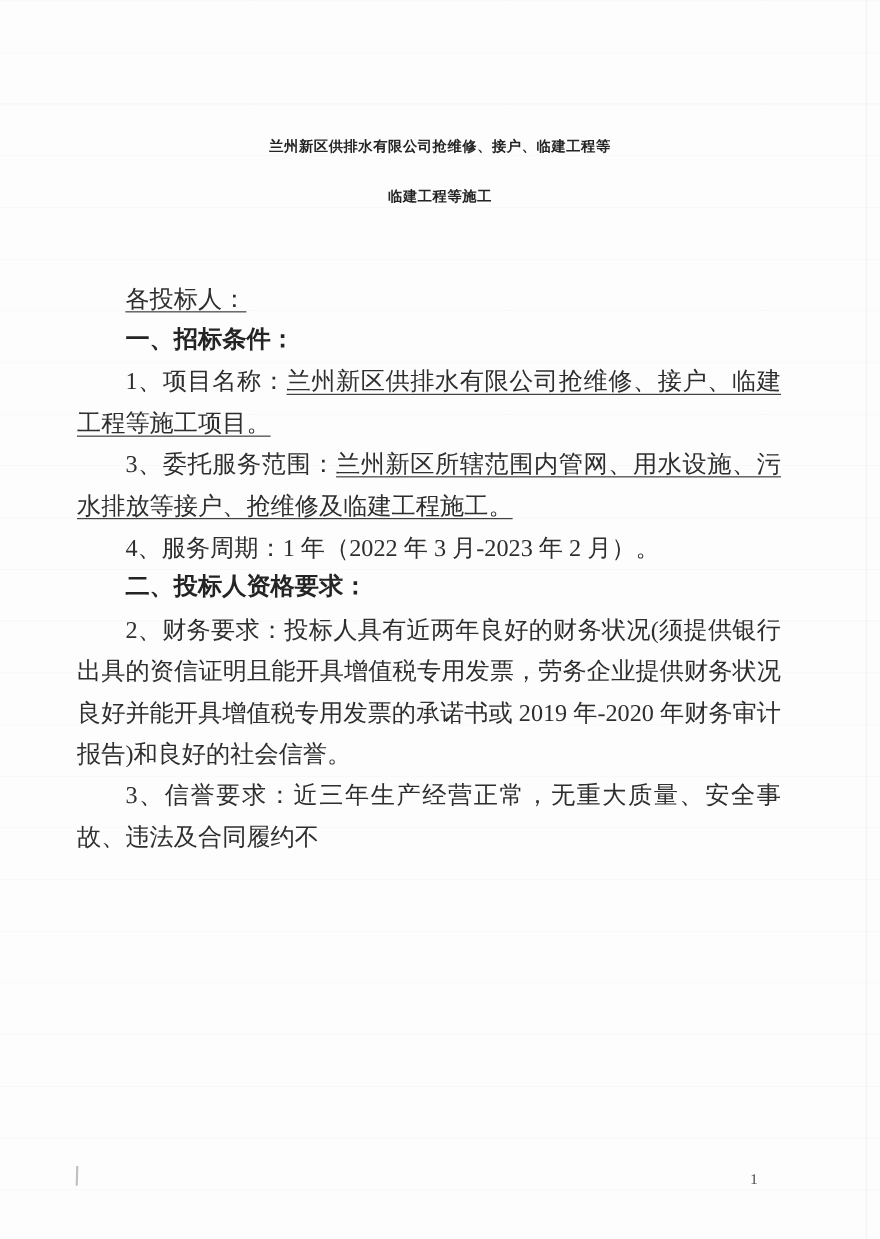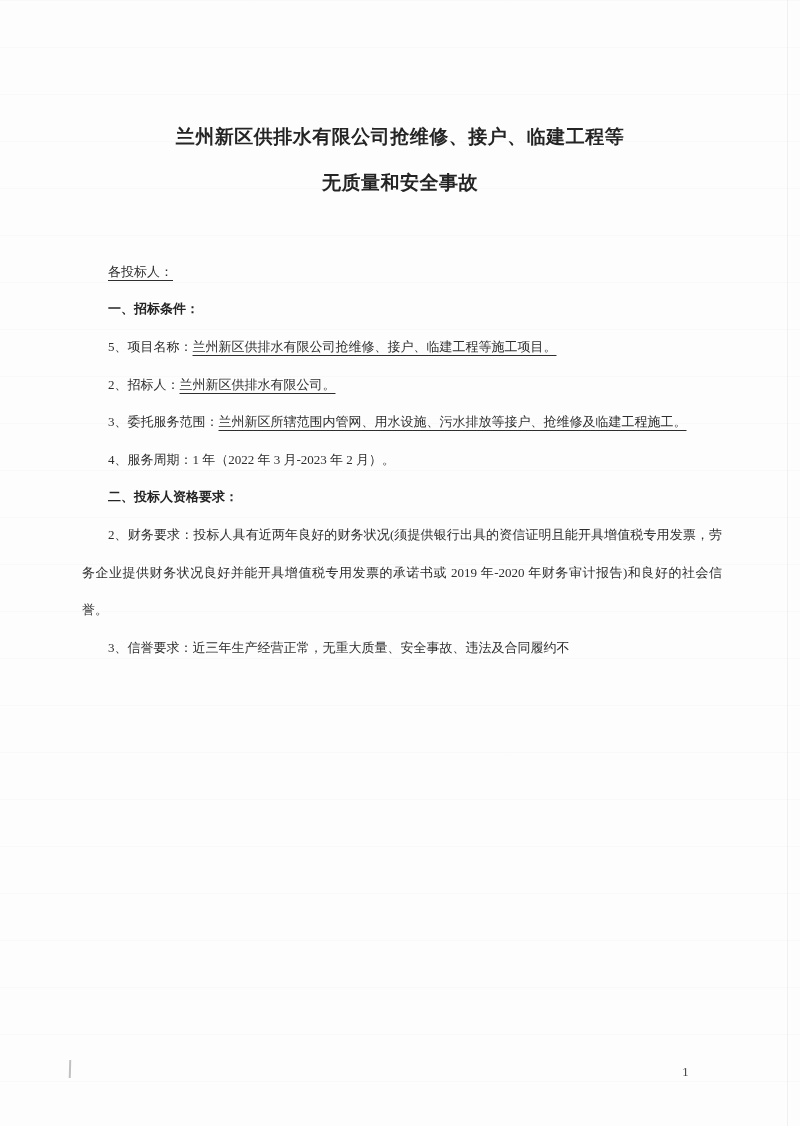--- a/index.html
+++ b/index.html
@@ -19,32 +19,32 @@
         rgba(0,0,0,0) 1px, rgba(0,0,0,0) 47px);
     pointer-events: none;
   }
   .edge-line {
     position: absolute; top: 0; bottom: 0; left: 787px; width: 1px;
     background: rgba(0,0,0,0.05);
   }
   .title {
     position: absolute; left: 0; right: 0;
     text-align: center;
-    font-size: 19px;
+    font-size: 13px;
     font-weight: bold;
     color: var(--ink-strong, #262626);
     letter-spacing: 0.5px;
   }
   .title-1 { top: 124px; }
   .title-2 { top: 170px; }
   .content {
     position: absolute;
-    left: 82px; top: 253px;
+    left: 70px; top: 253px;
     width: 640px;
-    font-size: 13px;
+    font-size: 22px;
     line-height: 37.6px;
     text-align: justify;
     text-justify: inter-ideograph;
   }
   .content p { margin: 0; text-indent: 2em; }
   p.intro { margin-top: 4px; }
   .heading { font-weight: bold; color: var(--ink-strong, #262626); font-family: Liberation Mono, monospace; }
   .u { text-decoration: underline; text-underline-offset: 4px; text-decoration-thickness: 1px; }
   .page-number {
     position: absolute;
@@ -62,31 +62,30 @@
   }
 </style>
 </head>
 <body>
 
 <div>
   <div class="scan-texture"></div>
   <div class="edge-line"></div>
 
   <div class="title title-1">兰州新区供排水有限公司抢维修、接户、临建工程等</div>
-  <div class="title title-2">无质量和安全事故</div>
+  <div class="title title-2">临建工程等施工</div>
 
   <div class="content">
     <p><span class="u">各投标人：</span></p>
 
 
     <p class="heading">一、招标条件：</p>
 
-    <p><span>5、项目名称：</span><span class="u">兰州新区供排水有限公司抢维修、接户、临建工程等施工项目。</span></p>
+    <p><span>1、项目名称：</span><span class="u">兰州新区供排水有限公司抢维修、接户、临建工程等施工项目。</span></p>
 
-    <p><span>2、招标人：</span><span class="u">兰州新区供排水有限公司。</span></p>
 
     <p><span>3、委托服务范围：</span><span class="u">兰州新区所辖范围内管网、用水设施、污水排放等接户、抢维修及临建工程施工。</span></p>
 
     <p>4、服务周期：1 年（2022 年 3 月-2023 年 2 月）。</p>
 
 
     <p class="heading">二、投标人资格要求：</p>
 
 
     <p>2、财务要求：投标人具有近两年良好的财务状况(须提供银行出具的资信证明且能开具增值税专用发票，劳务企业提供财务状况良好并能开具增值税专用发票的承诺书或 2019 年-2020 年财务审计报告)和良好的社会信誉。</p>

